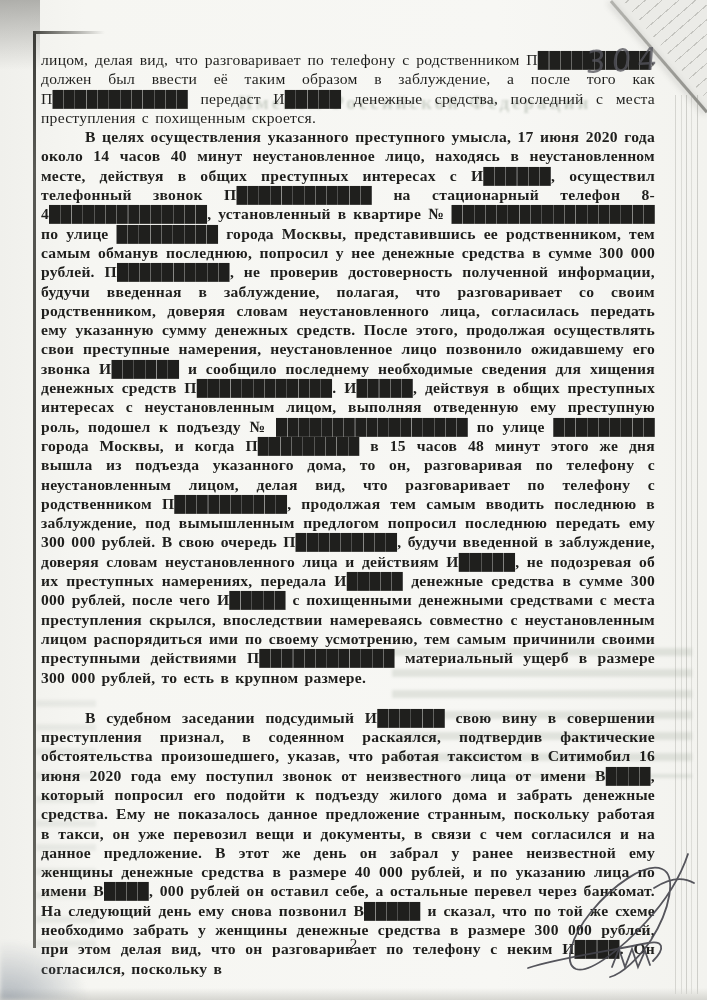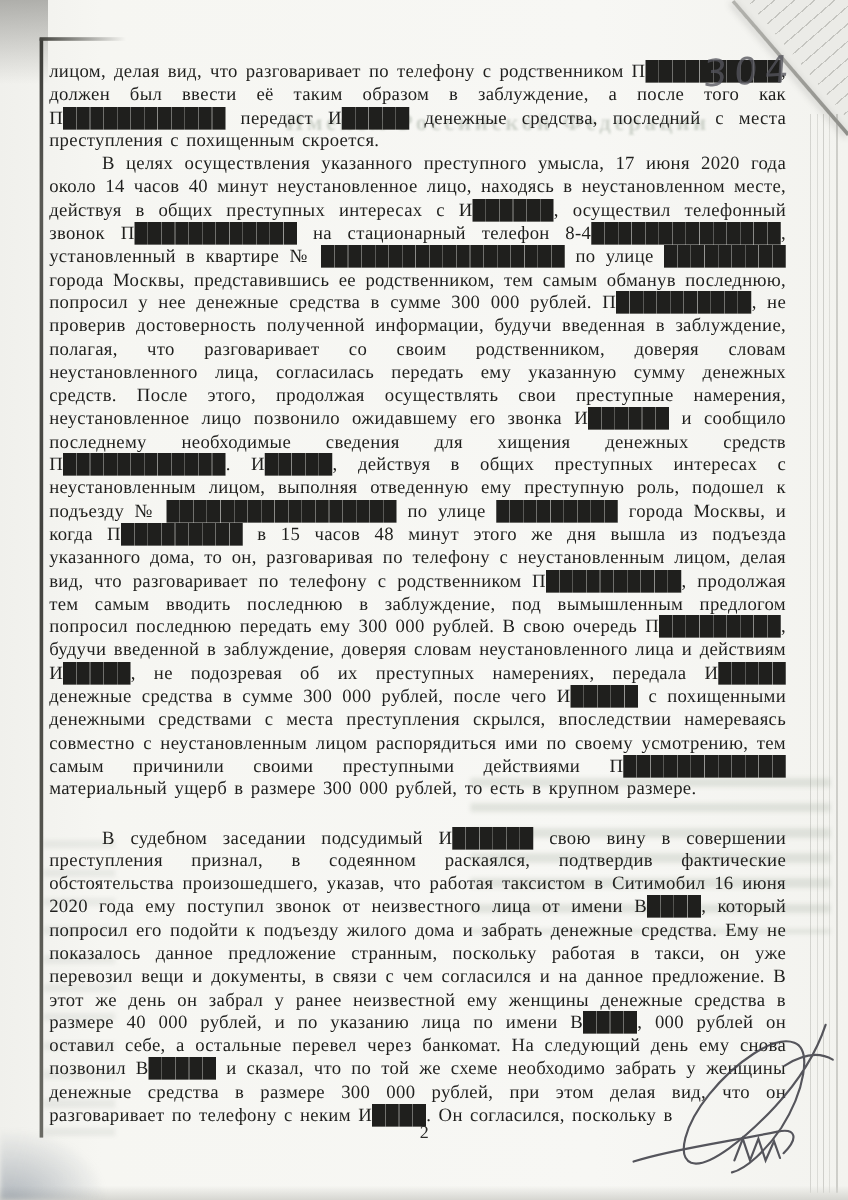--- a/index.html
+++ b/index.html
@@ -84,21 +84,21 @@
     color:rgba(85,85,92,.78); letter-spacing:6px;
     transform:rotate(-3deg) skewX(-7deg);
   }
   
   .doc-text {
     position:absolute; left:41px; top:50px; width:614px; z-index:3;
     font-size:15.6px; line-height:19.3px; color:#1f1f1d;
     text-align:justify; word-spacing:2px; letter-spacing:.25px;
   }
   .doc-text p { margin:0; }
-  .doc-text p.indent { text-indent:44px; }
+  .doc-text p.indent { text-indent:44px;font-weight:bold; }
   .doc-text p.gap { margin-top:21px; }
   
   .footer-num {
     position:absolute; left:0; width:707px; top:936px; z-index:6;
     text-align:center; font-size:15px; color:#2b2b29;
   }
   
   .signature { position:absolute; left:512px; top:848px; z-index:6; }
 </style>
 </head>

